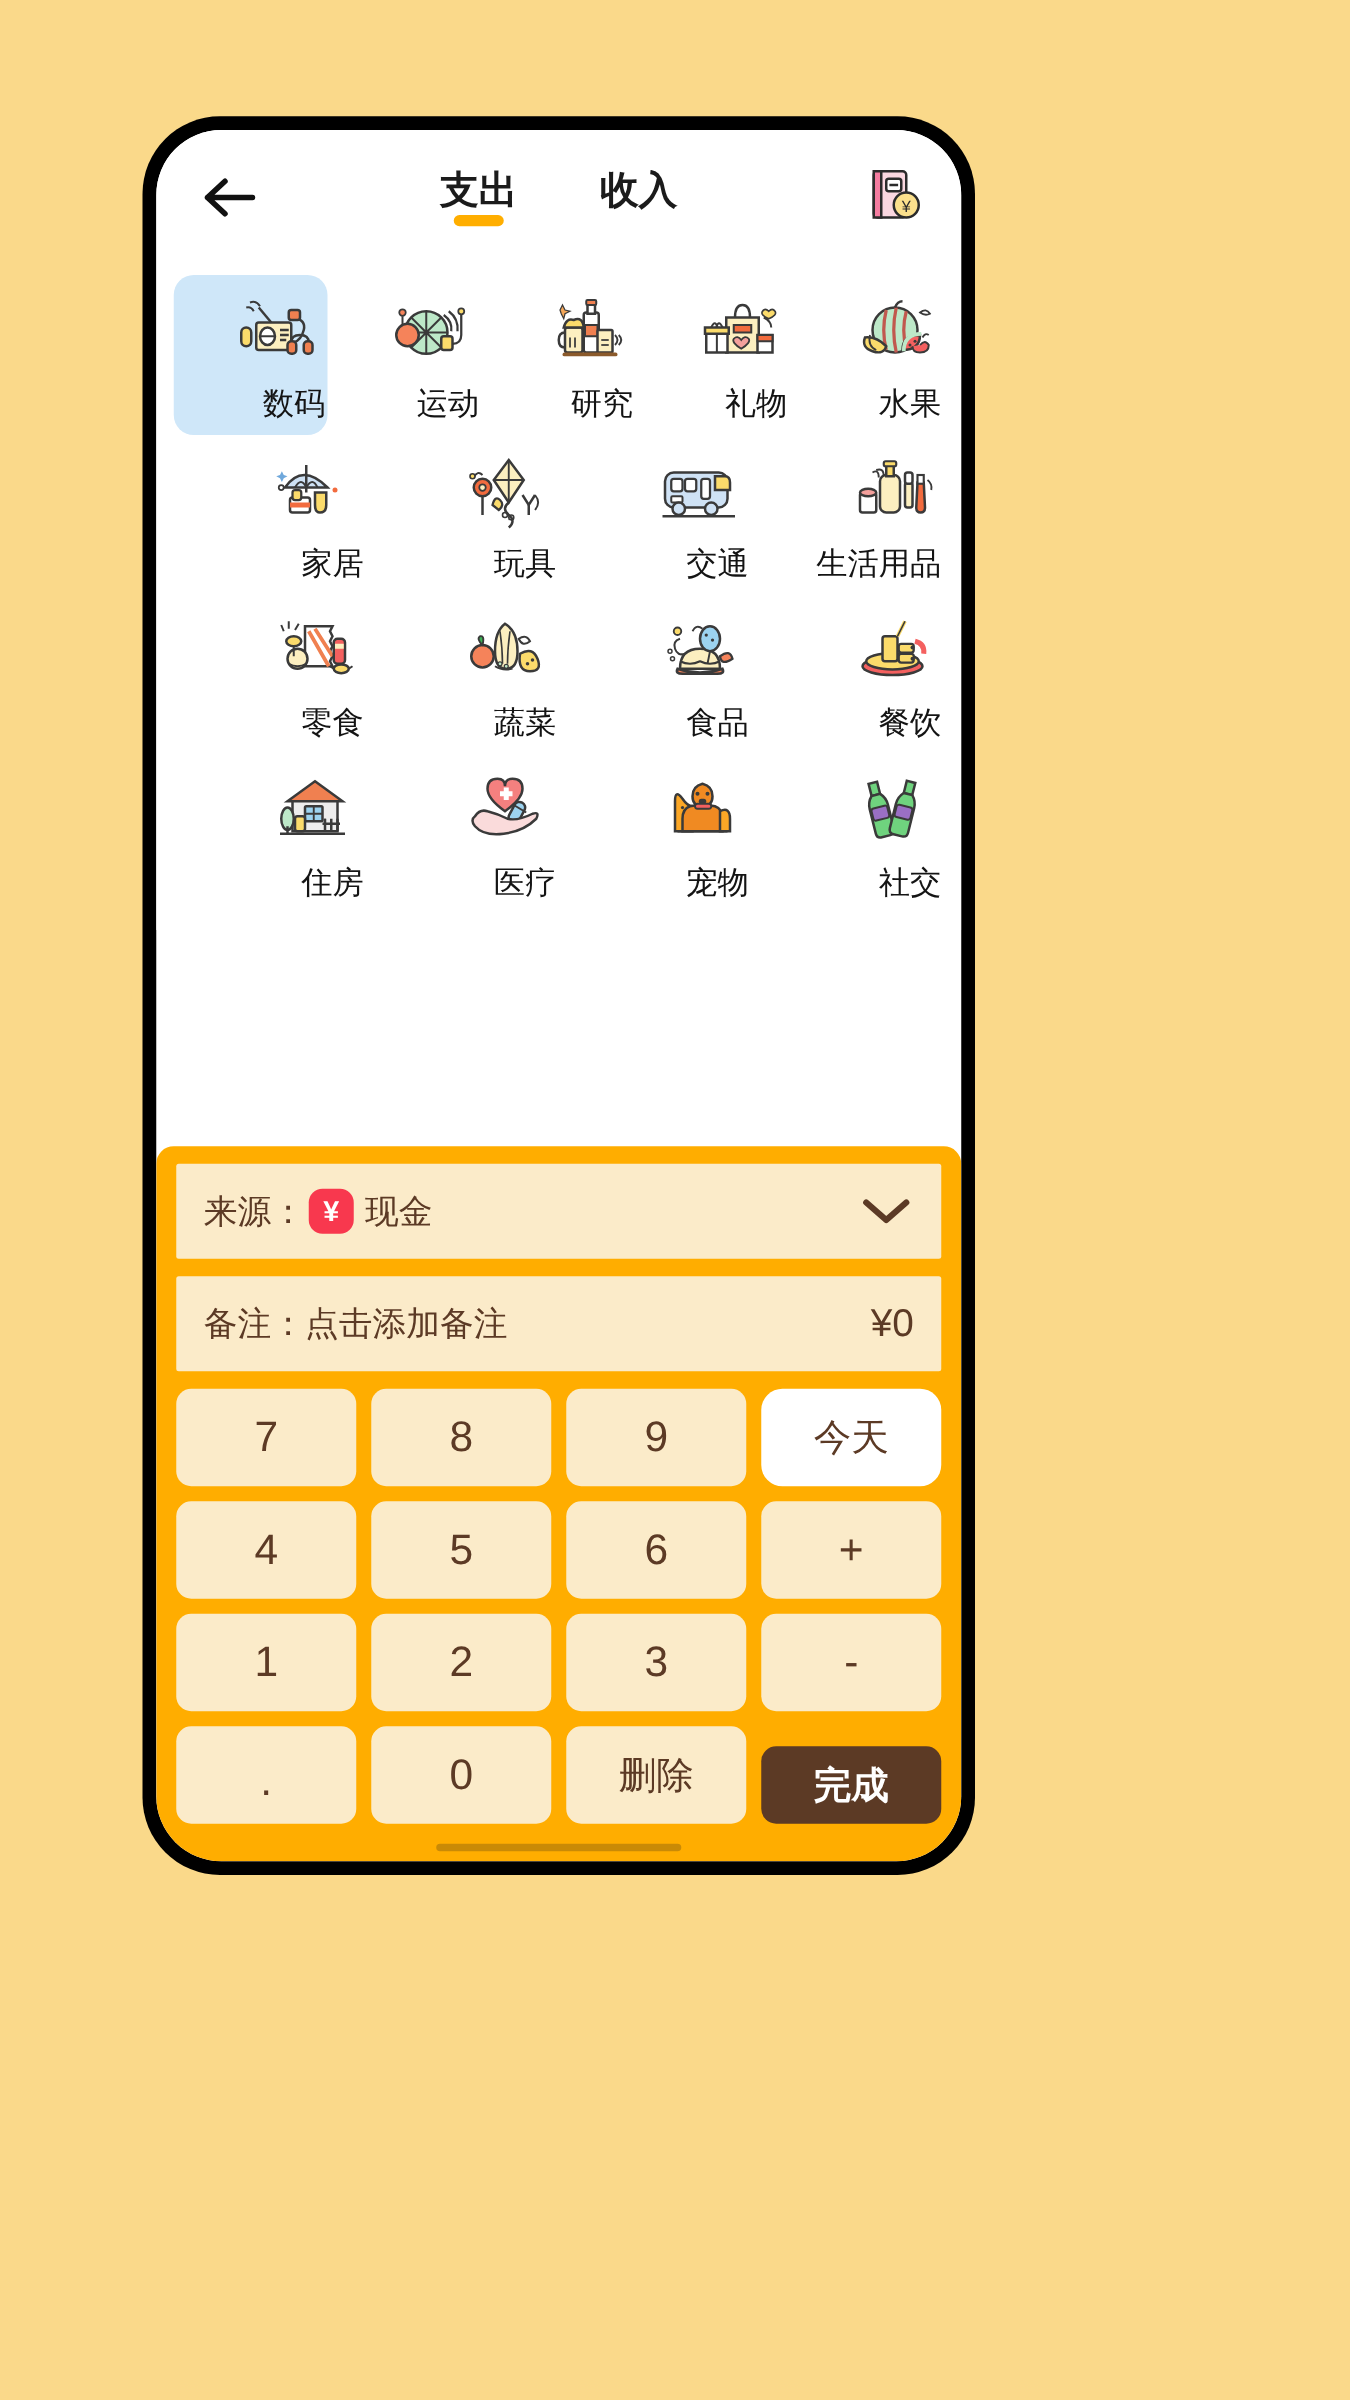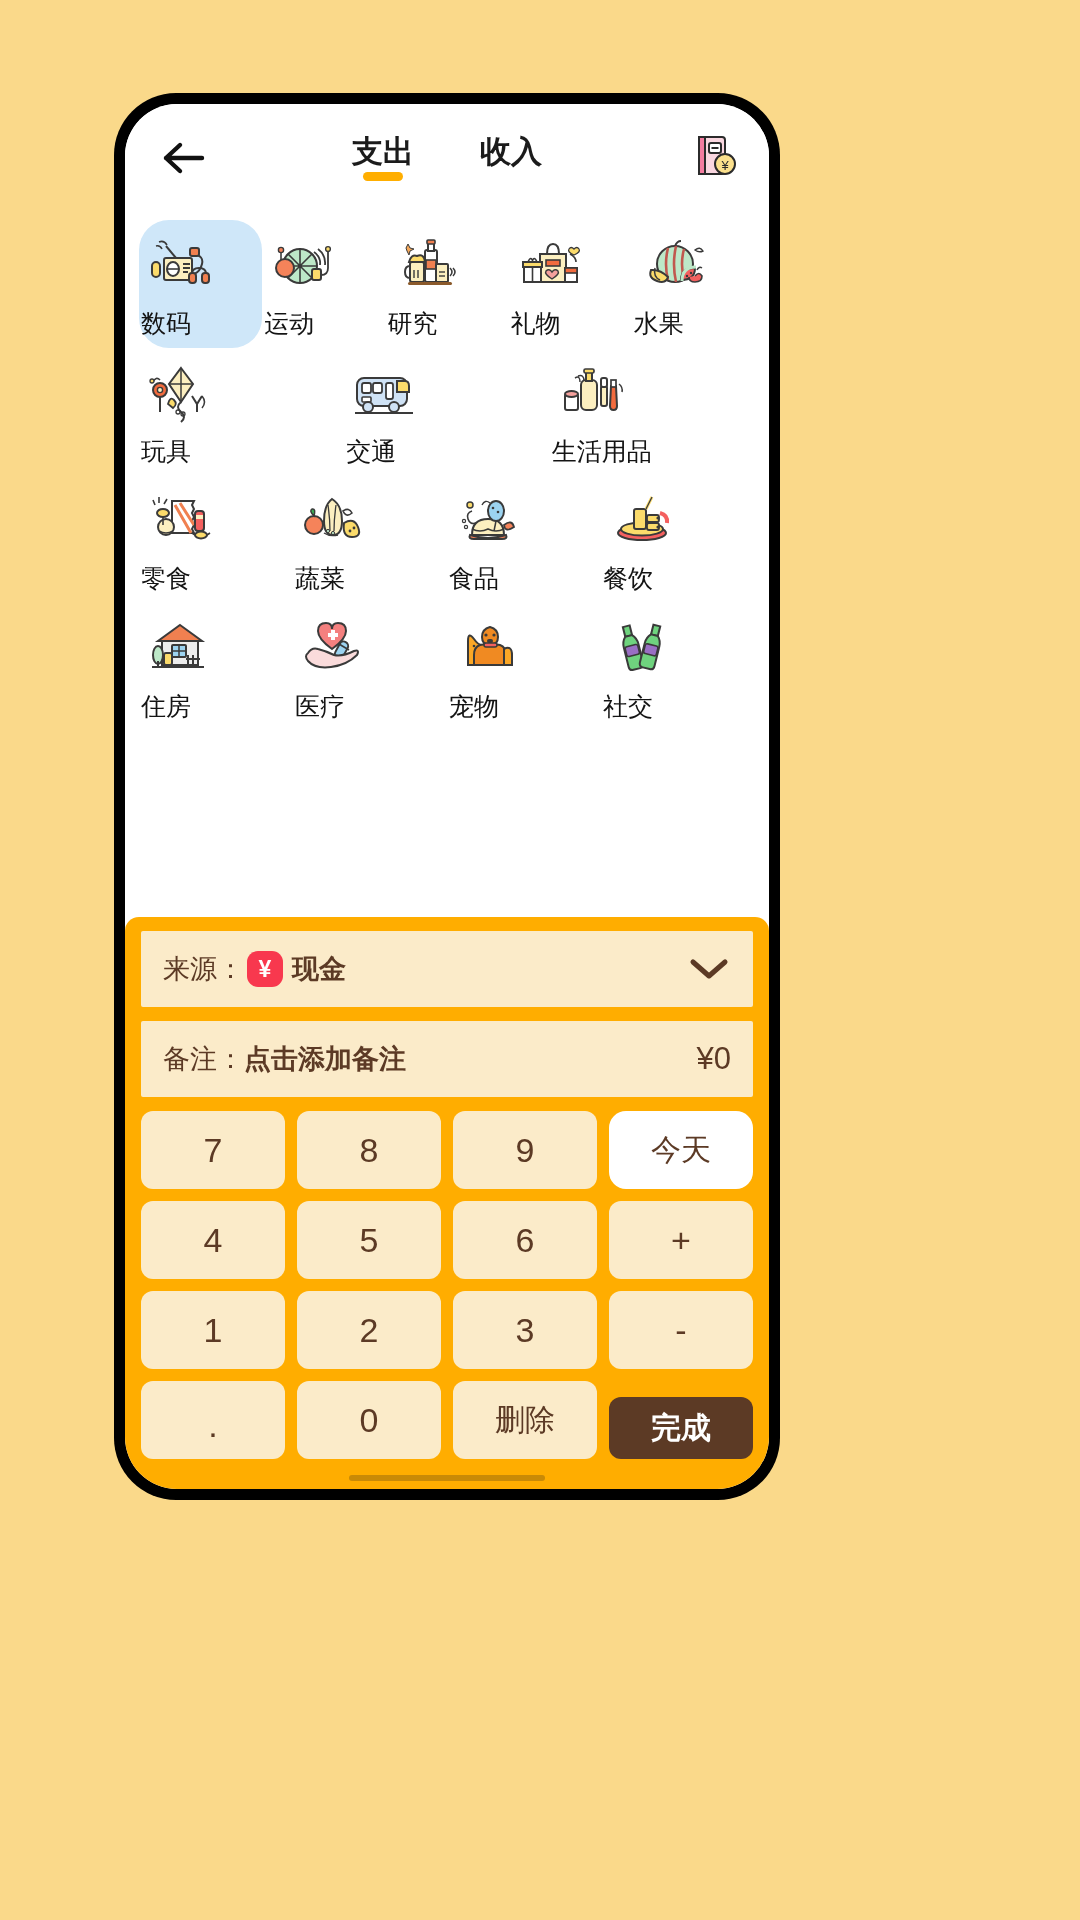--- a/index.html
+++ b/index.html
@@ -93,24 +93,24 @@
     padding: 8px 14px 14px 14px;
   }
   .cat-row {
     display: flex;
   }
   .cat {
     flex: 1 1 0;
     min-width: 0;
     display: flex;
     flex-direction: column;
-    align-items: flex-start;
+    align-items: flex-end;
     justify-content: flex-start;
     padding: 10px 2px 10px 2px;
-    border-radius: 30px;
+    border-radius: 16px;
   }
   .cat.selected { background: #CFE7F9; }
   .cat .ic {
     width: 78px; height: 72px;
     display: flex; align-items: center; justify-content: center;
   }
   .cat .ic svg { display: block; }
   .cat .lbl {
     margin-top: 8px;
     font-size: 25px;
@@ -153,21 +153,20 @@
     font-size: 23px;
     font-weight: 700;
     display: flex; align-items:center; justify-content:center;
     margin: 0 9px 0 3px;
     flex: 0 0 auto;
   }
   .field-value {
     font-size: 27px;
     color: #5C3A25;
     white-space: nowrap;
-    font-weight: bold;
   }
   .field-spacer { flex: 1 1 auto; }
   .amount {
     font-size: 31px;
     color: #5C3A25;
     font-weight: 400;
   }
   .chev { display:flex; align-items:center; }
 
   
@@ -348,20 +347,37 @@
                 <path d="M58 40 q4 -5 7 0 q0 6 -7 6 q-6 0 -6 -5" fill="#F4605F" stroke="#3a3a3a" stroke-width="1.6"></path>
                 <path d="M60 34 q2 -4 5 -2" stroke="#3a3a3a" stroke-width="1.5" fill="none"></path>
                 <path d="M58 14 q5 -4 8 1 q-4 2 -8 -1 z" fill="#fff" stroke="#3a3a3a" stroke-width="1.4"></path>
               </svg>
             </span>
             <span class="lbl">水果</span>
           </div>
         </div>
 
         <div class="cat-row">
+          <div class="cat">
+            <span class="ic">
+              <svg width="72" height="60" viewBox="0 0 72 60">
+                <path d="M12 26 q14 -20 34 0 z" fill="#CFE2F5" stroke="#3a3a3a" stroke-width="2"></path>
+                <path d="M20 26 q5 -9 9 0 M29 26 q5 -9 9 0" fill="none" stroke="#3a3a3a" stroke-width="1.6"></path>
+                <line x1="29" y1="8" x2="29" y2="30" stroke="#3a3a3a" stroke-width="2"></line>
+                <rect x="16" y="34" width="16" height="12" rx="2" fill="#fff" stroke="#3a3a3a" stroke-width="2"></rect>
+                <rect x="16" y="38" width="16" height="4" fill="#F26B3E"></rect>
+                <rect x="18" y="28" width="7" height="8" rx="2" fill="#FBDB6B" stroke="#3a3a3a" stroke-width="1.8"></rect>
+                <path d="M36 30 h9 v10 q0 6 -5 6 q-4 0 -4 -6 z" fill="#FBDB6B" stroke="#3a3a3a" stroke-width="2"></path>
+                <path d="M8 16 l1.5 -3 l1.5 3 l3 1 l-3 1.5 l-1.5 3 l-1.5 -3 l-3 -1.5 z" fill="#6FA8DC"></path>
+                <circle cx="9" cy="26" r="2" fill="none" stroke="#3a3a3a" stroke-width="1.4"></circle>
+                <circle cx="52" cy="28" r="2" fill="#F26B3E"></circle>
+              </svg>
+            </span>
+            <span class="lbl">家居</span>
+          </div>
 
           <div class="cat">
             <span class="ic">
               <svg width="72" height="60" viewBox="0 0 72 60">
                 <path d="M37 4 L49 20 L37 38 L25 20 z" fill="#FCEFC0" stroke="#3a3a3a" stroke-width="2"></path>
                 <line x1="37" y1="4" x2="37" y2="38" stroke="#3a3a3a" stroke-width="1.5"></line>
                 <line x1="25" y1="20" x2="49" y2="20" stroke="#3a3a3a" stroke-width="1.5"></line>
                 <path d="M37 38 q-6 5 0 10 q6 5 0 10" fill="none" stroke="#3a3a3a" stroke-width="2"></path>
                 <circle cx="16" cy="26" r="7" fill="#F26B3E" stroke="#3a3a3a" stroke-width="2"></circle>
                 <circle cx="16" cy="26" r="2.6" fill="#FCEFC0" stroke="#3a3a3a" stroke-width="1.4"></circle>

